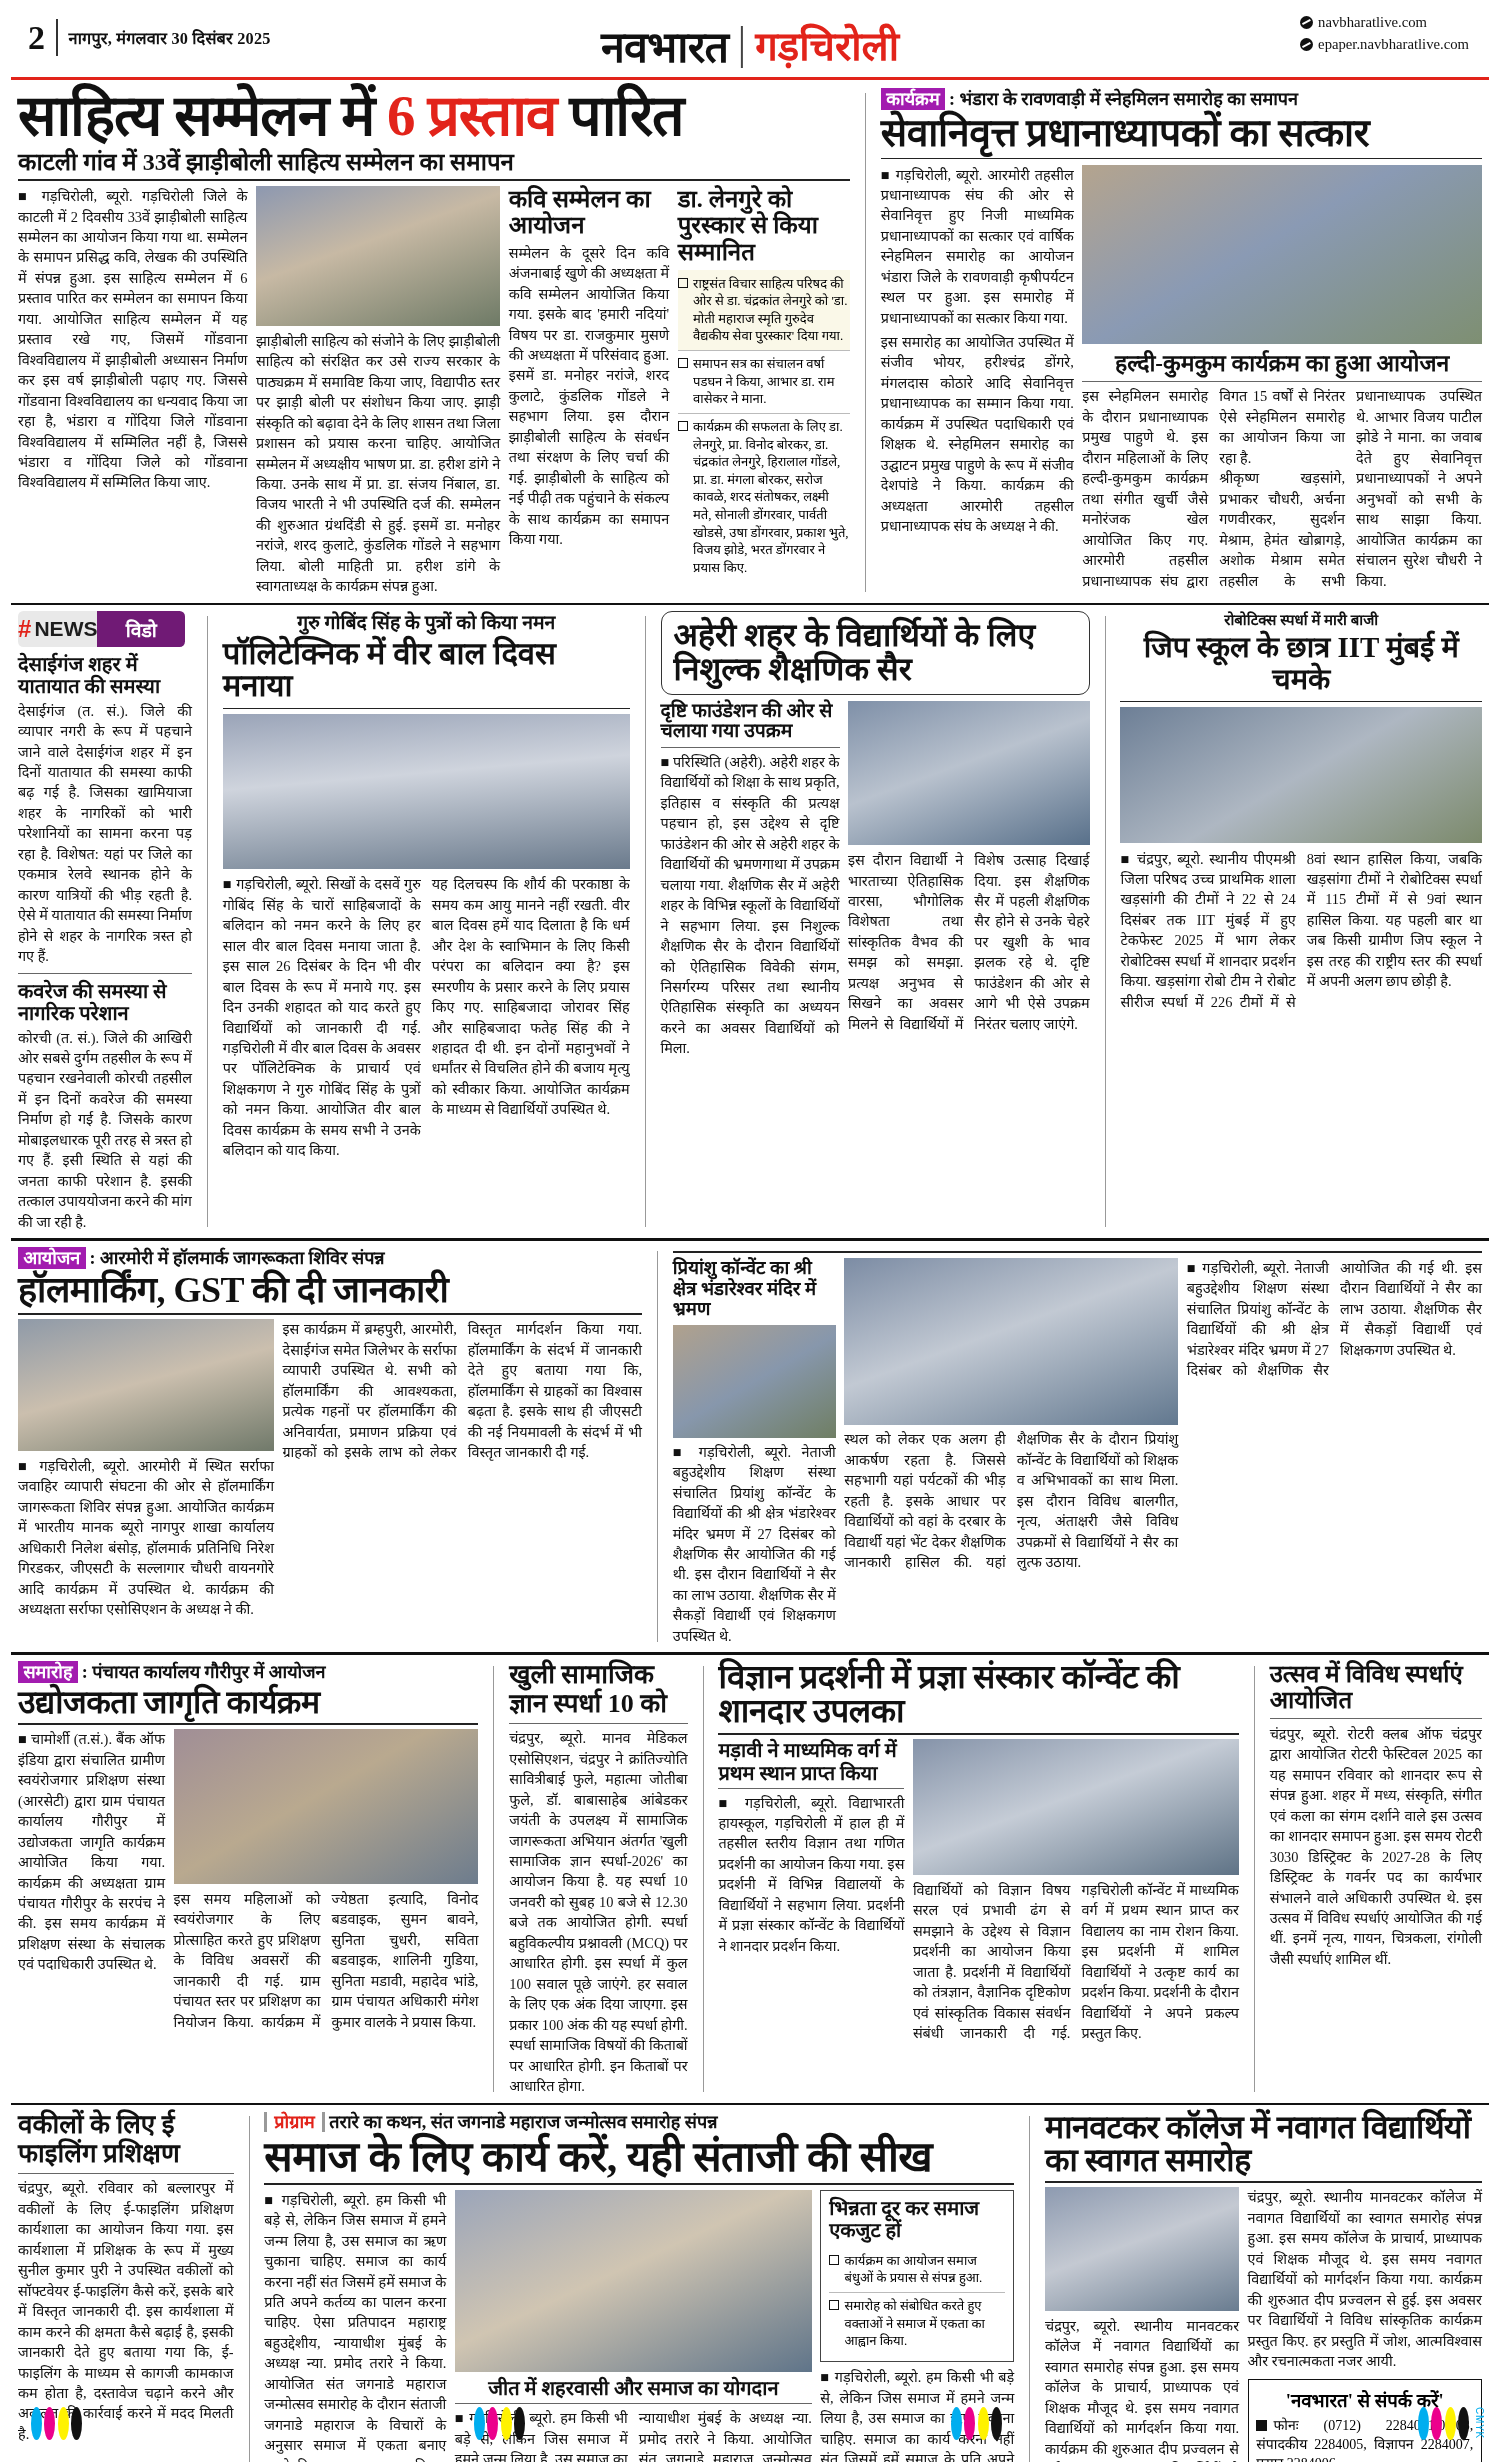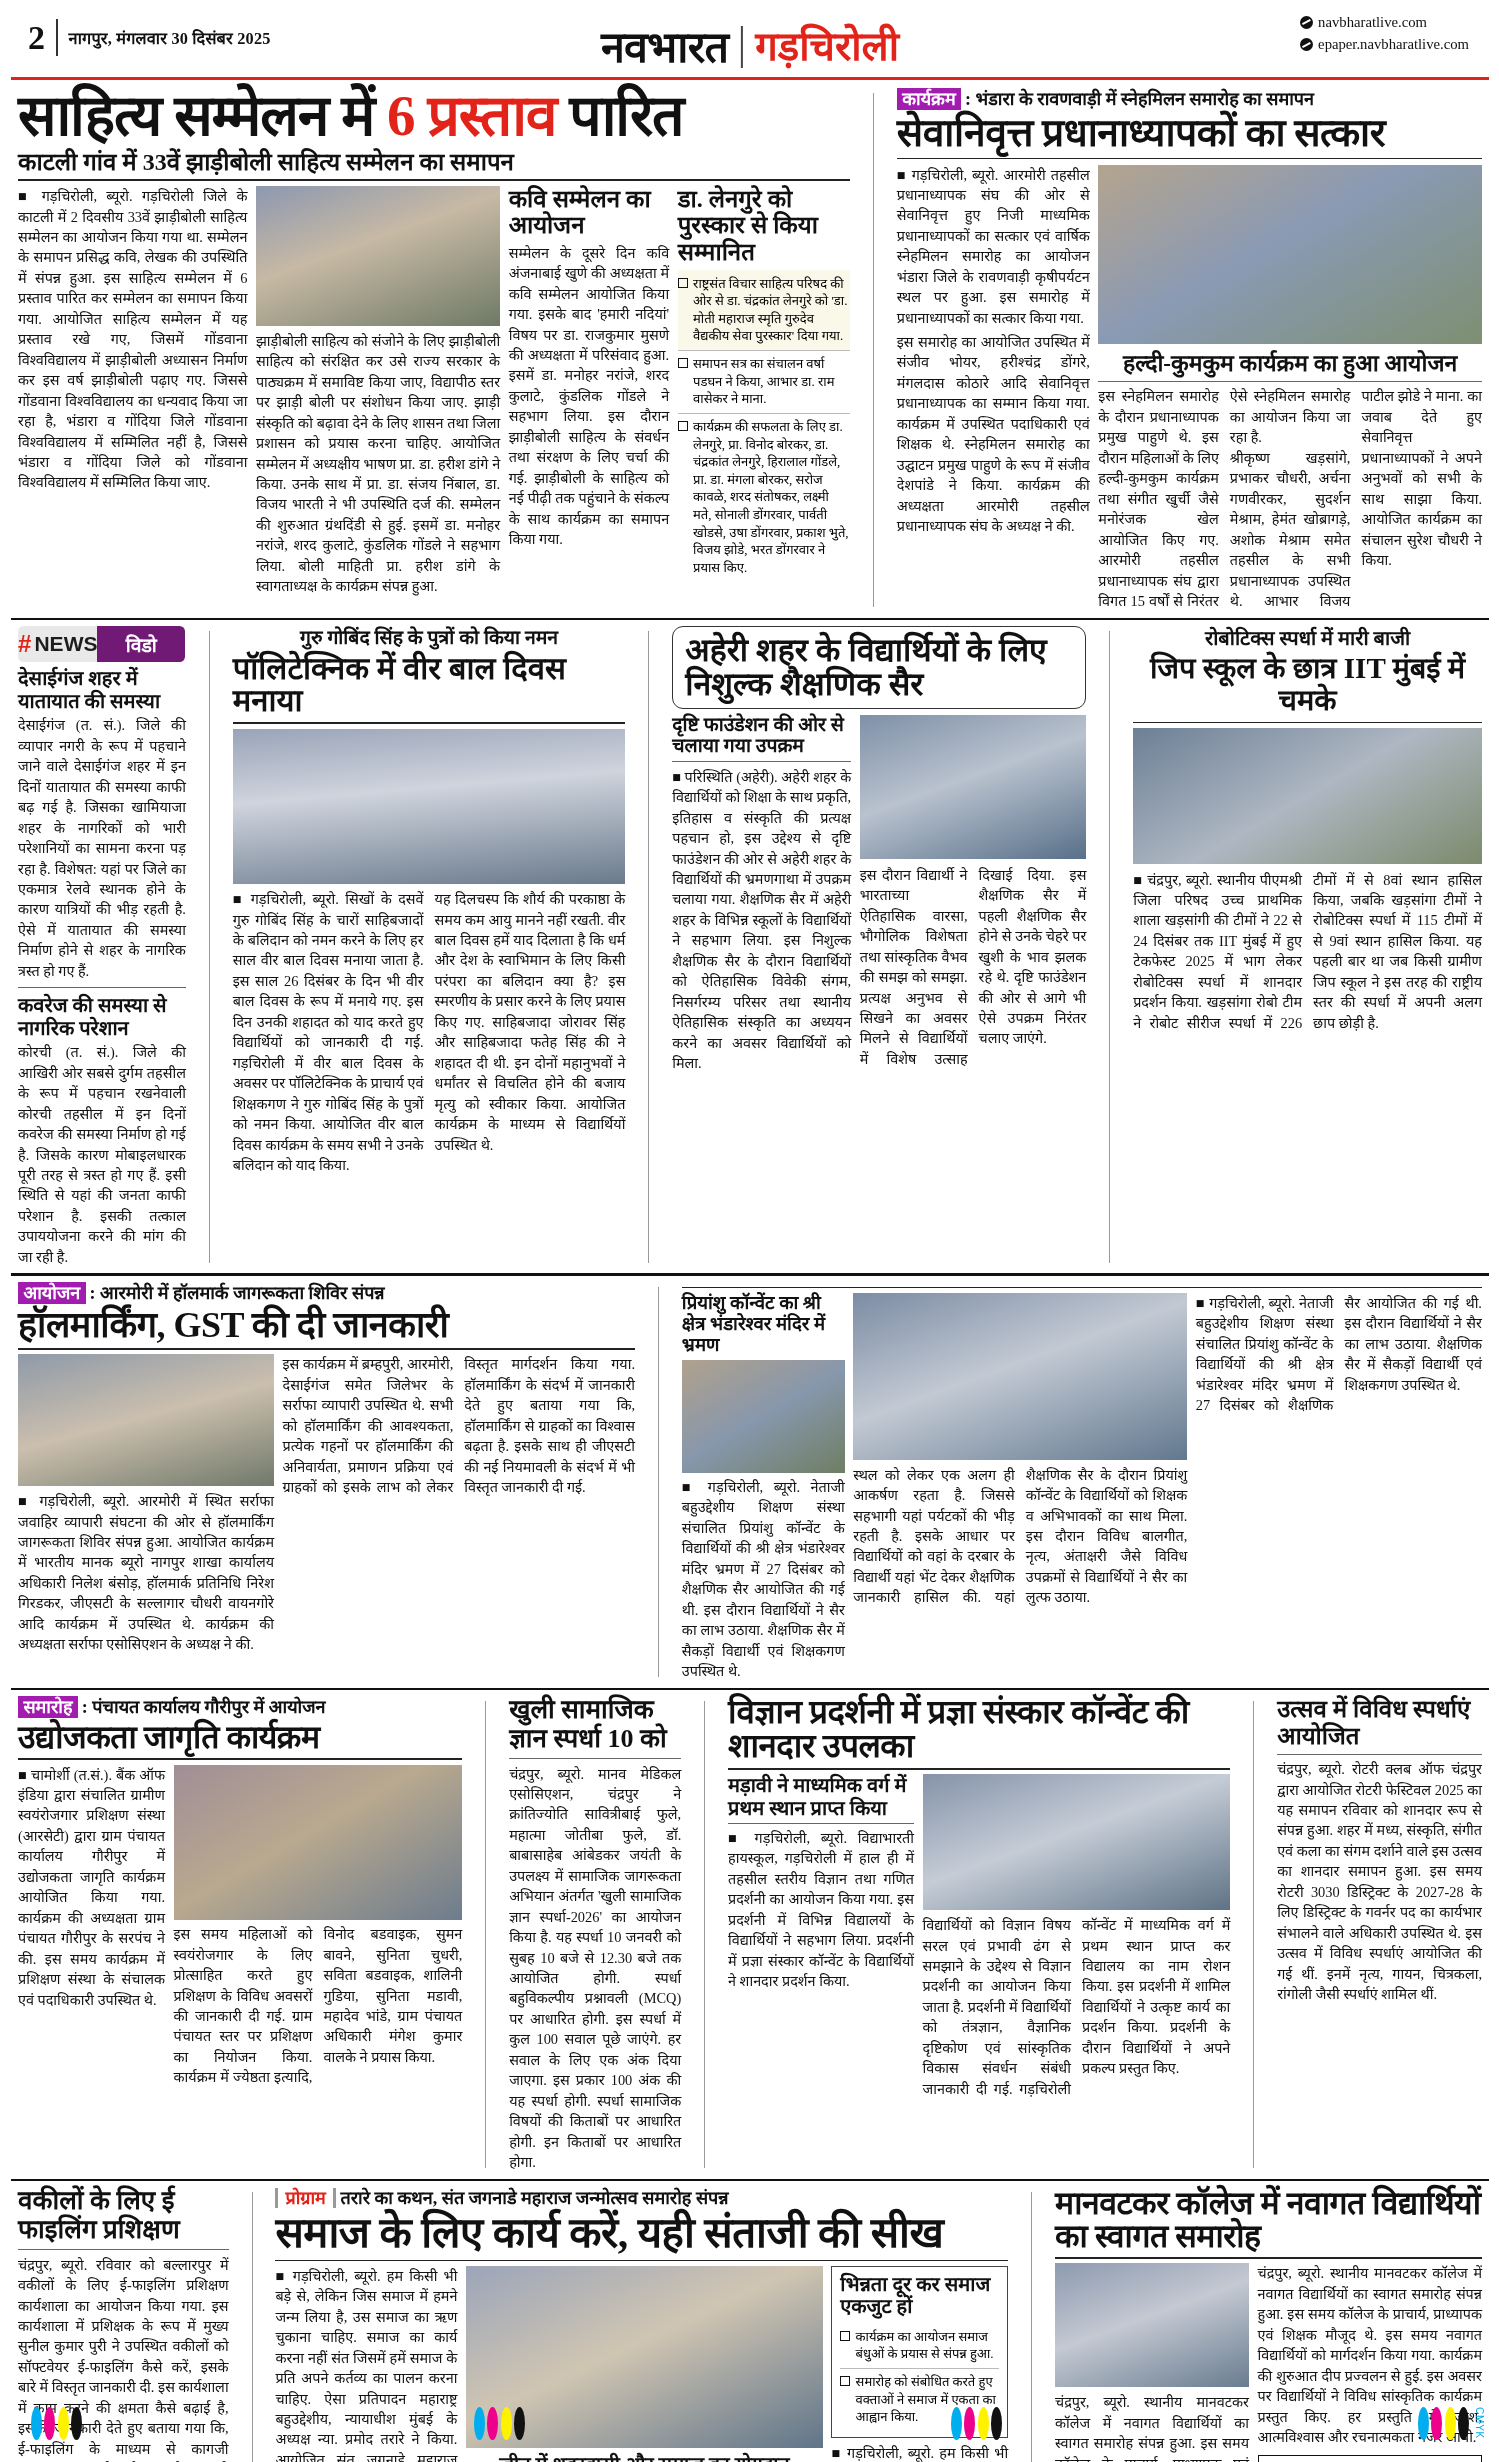--- a/index.html
+++ b/index.html
@@ -30,21 +30,21 @@
   .mh-url { display:flex; align-items:center; gap:5.4px; font-size:14.7px; color:#111; margin-bottom:5.4px; font-family:"Liberation Serif",serif; }
   .globe { width:13px; height:13px; border-radius:50%; background:#111; position:relative; display:inline-block; flex:0 0 auto;}
   .globe::after{content:"";position:absolute;left:2.3px;top:5.4px;width:8.5px;height:2.3px;background:#fff;transform:rotate(-28deg);}
 
   .rule-red { height:3.9px; background:#e2231a; margin:1.6px 0 0; }
   .rule-blk { height:2.3px; background:#111; margin-top:2.3px; }
   .thinline { height:0.8px; background:#666; }
   .midline { height:1.6px; background:#222; }
 
   
-  .band { display:flex; gap:16px; }
+  .band { display:flex; gap:8px; }
   .col { padding:0 7px; }
   .vsep { width:0.8px; background:#999; flex:0 0 0.8px; margin:4.7px 0; }
 
   
   .kicker { font-size:18px; color:#111; font-weight:600; margin-bottom:2.3px; line-height:1.25; }
   .kicker .tag { background:#a21caf; color:#fff; font-weight:800; padding:0.8px 5.4px; margin-right:3.9px; }
   .kicker .tagplain { color:#e2231a; font-weight:800; }
   .hl-xl { font-size:57px; font-weight:900; line-height:.98; color:#111; letter-spacing:-1.2px; }
   .hl-xl .red { color:#e2231a; }
   .hl-lg { font-size:39px; font-weight:900; line-height:1.02; color:#111; letter-spacing:-0.5px; }
@@ -237,21 +237,21 @@
           <div class="cols2" style="margin-top:5.4px;">
             <div class="body">इस दौरान विद्यार्थी ने भारताच्या ऐतिहासिक वारसा, भौगोलिक विशेषता तथा सांस्कृतिक वैभव की समझ को समझा. प्रत्यक्ष अनुभव से सिखने का अवसर मिलने से विद्यार्थियों में विशेष उत्साह दिखाई दिया. इस शैक्षणिक सैर में पहली शैक्षणिक सैर होने से उनके चेहरे पर खुशी के भाव झलक रहे थे. दृष्टि फाउंडेशन की ओर से आगे भी ऐसे उपक्रम निरंतर चलाए जाएंगे.</div>
           </div>
         </div>
       </div>
     </div>
 
     <div class="vsep"></div>
 
     <div class="col" style="width:388px;">
-      <div class="kicker" style="text-align:center;font-size:20px;">रोबोटिक्स स्पर्धा में मारी बाजी</div>
+      <div class="kicker" style="text-align:center;font-size:15px;">रोबोटिक्स स्पर्धा में मारी बाजी</div>
       <div class="hl-sm" style="font-size:29px;text-align:center;">जिप स्कूल के छात्र IIT मुंबई में चमके</div>
       <div class="midline" style="margin:4.7px 0;"></div>
       <div class="photo" style="height:136px;background:linear-gradient(150deg,#6d7f96,#aeb7c2 50%,#7c8a6c);"></div>
       <div class="cols2" style="margin-top:5.4px;">
         <div class="body">■ चंद्रपुर, ब्यूरो. स्थानीय पीएमश्री जिला परिषद उच्च प्राथमिक शाला खड़सांगी की टीमों ने 22 से 24 दिसंबर तक IIT मुंबई में हुए टेकफेस्ट 2025 में भाग लेकर रोबोटिक्स स्पर्धा में शानदार प्रदर्शन किया. खड़सांगा रोबो टीम ने रोबोट सीरीज स्पर्धा में 226 टीमों में से 8वां स्थान हासिल किया, जबकि खड़सांगा टीमों ने रोबोटिक्स स्पर्धा में 115 टीमों में से 9वां स्थान हासिल किया. यह पहली बार था जब किसी ग्रामीण जिप स्कूल ने इस तरह की राष्ट्रीय स्तर की स्पर्धा में अपनी अलग छाप छोड़ी है.</div>
       </div>
     </div>
   </div>
 
   <div class="rule-blk" style="margin-top:6.2px;"></div>

